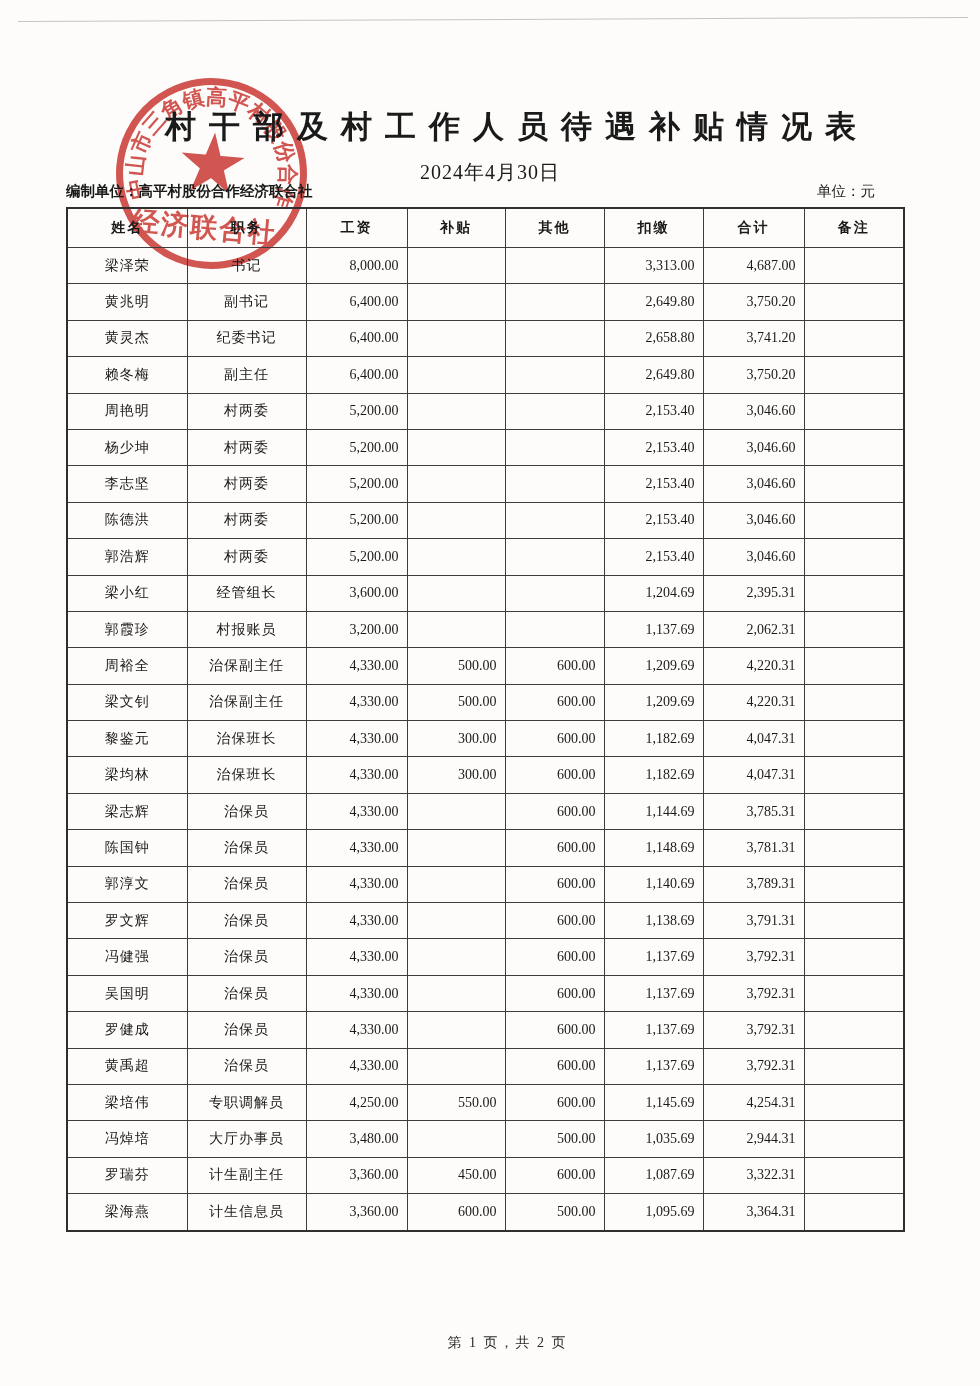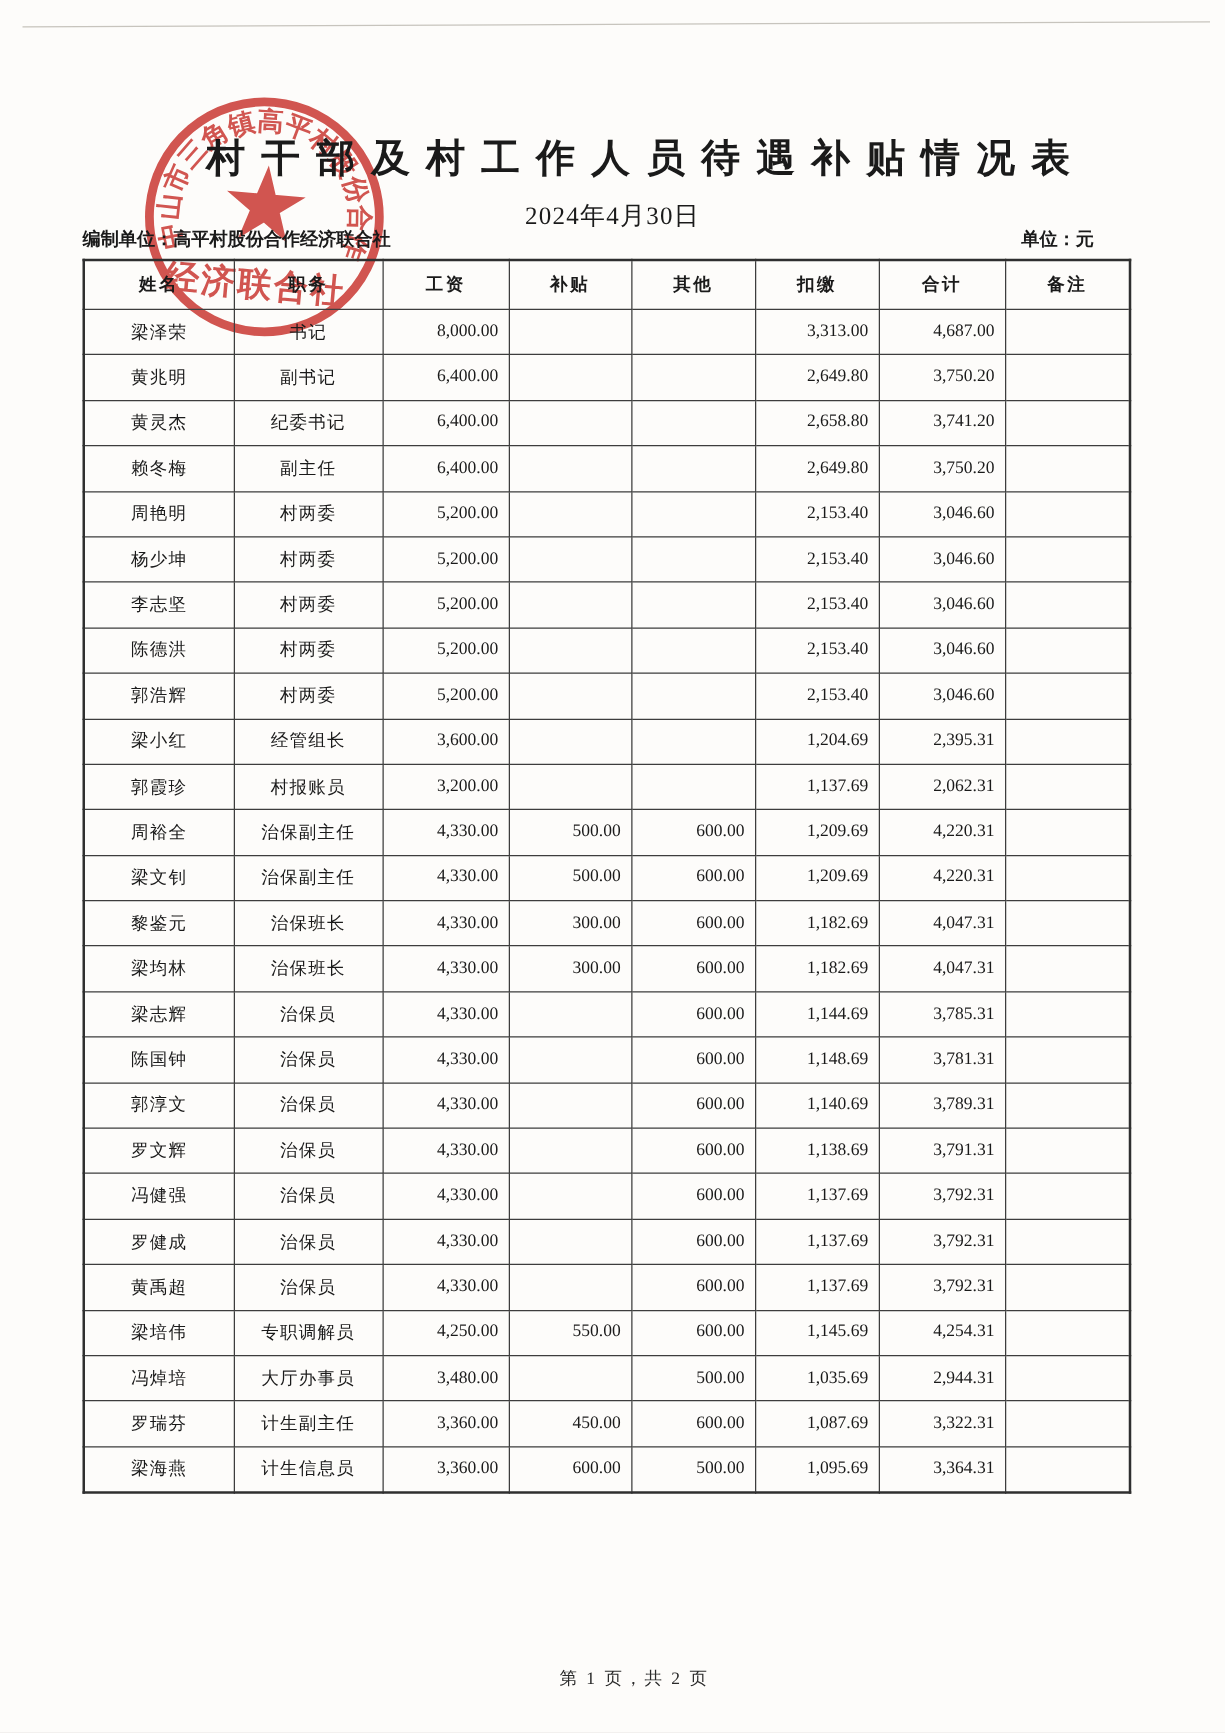--- a/index.html
+++ b/index.html
@@ -23,21 +23,21 @@
   }
   .date{
     position:absolute;top:159px;left:0;right:0;
     text-align:center;font-size:20px;letter-spacing:1px;
   }
   .meta{
     position:absolute;top:182px;left:66px;width:837px;
     display:flex;justify-content:space-between;align-items:flex-end;
     font-size:14.5px;font-weight:bold;
   }
-  .meta .unit{padding-right:28px;font-weight:bold;margin-left:19px;}
+  .meta .unit{padding-right:28px;font-weight:normal;margin-left:19px;}
   table.salary{
     position:absolute;left:66px;top:207px;width:837px;
     border-collapse:collapse;table-layout:fixed;
     font-size:14px;
   }
   table.salary{border:2px solid #2f2f2f;}
   .salary th,.salary td{
     border:1px solid #3d3d3d;
     padding:0;white-space:nowrap;overflow:hidden;
   }
@@ -303,20 +303,30 @@
           <td class="txt">冯健强</td>
           <td class="txt">治保员</td>
           <td class="num">4,330.00</td>
           <td class="num"></td>
           <td class="num">600.00</td>
           <td class="num">1,137.69</td>
           <td class="num">3,792.31</td>
           <td class="txt"></td>
         </tr>
         <tr>
+          <td class="txt">吴国明</td>
+          <td class="txt">治保员</td>
+          <td class="num">4,330.00</td>
+          <td class="num"></td>
+          <td class="num">600.00</td>
+          <td class="num">1,137.69</td>
+          <td class="num">3,792.31</td>
+          <td class="txt"></td>
+        </tr>
+        <tr>
           <td class="txt">罗健成</td>
           <td class="txt">治保员</td>
           <td class="num">4,330.00</td>
           <td class="num"></td>
           <td class="num">600.00</td>
           <td class="num">1,137.69</td>
           <td class="num">3,792.31</td>
           <td class="txt"></td>
         </tr>
         <tr>

